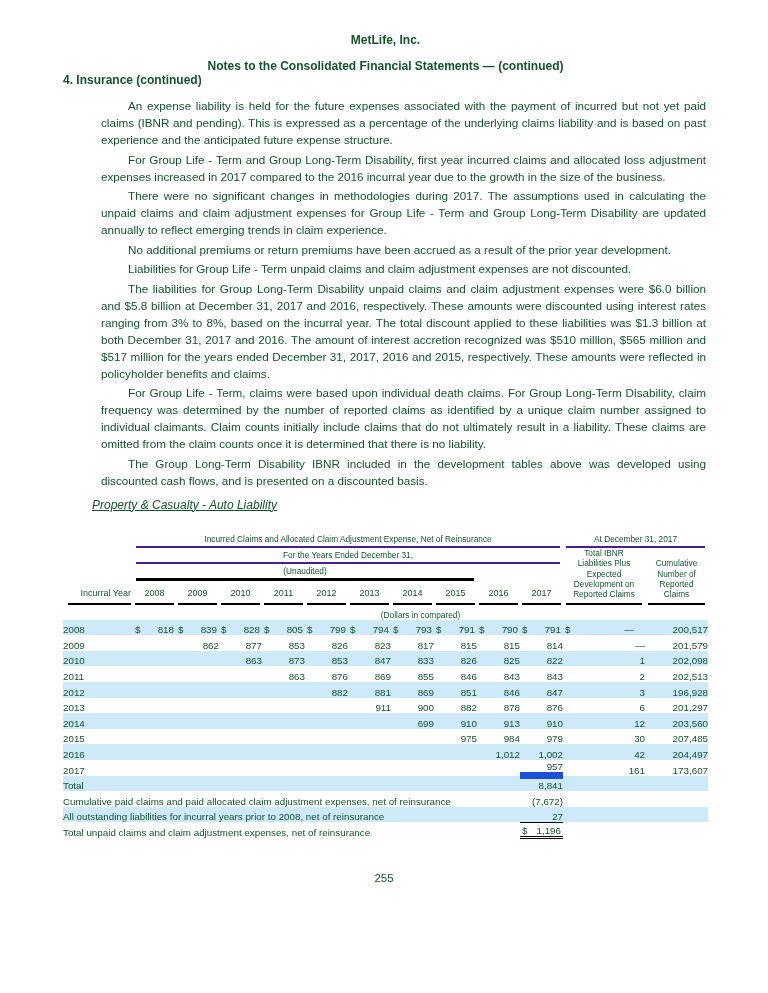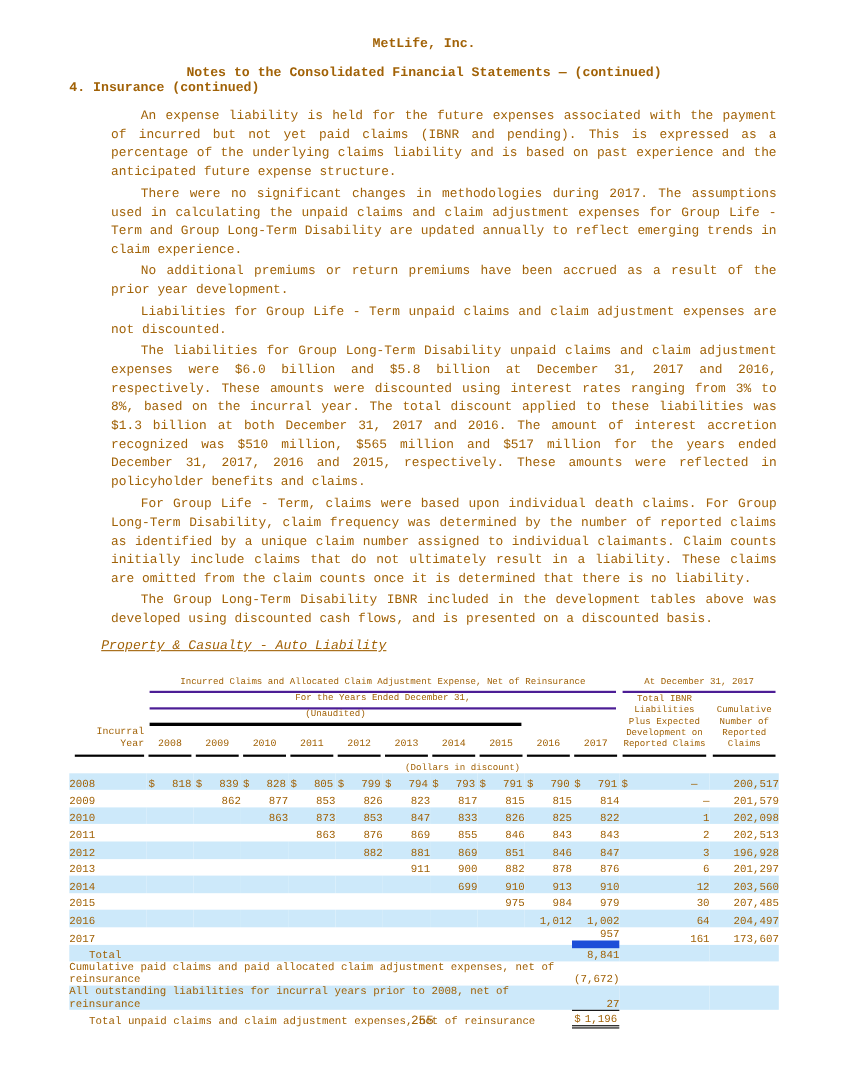--- a/index.html
+++ b/index.html
@@ -1,19 +1,19 @@
 <!DOCTYPE html>
 <html style="--stripe: #cde9fa;"><head>
 <meta charset="utf-8">
 <style>
   * { margin:0; padding:0; box-sizing:border-box; }
   html,body { background:#ffffff; }
   .page {
     position:relative; width:768px; height:993px; background:#fff;
-    font-family:Liberation Mono, monospace; color:#a16207;
+    font-family:Liberation Sans, sans-serif; color:#14532d;
     overflow:hidden;
   }
   .content { position:absolute; left:63px; top:0; width:645px; }
   .company { padding-top:33px; text-align:center; font-weight:bold; font-size:12px; }
   .doctitle { margin-top:12px; text-align:center; font-weight:bold; font-size:12px; }
   .secheading { font-weight:bold; font-size:12px; }
   .paras { margin-top:10px; margin-left:38px; width:605px; }
   .paras p {
     font-size:11.7px; line-height:17px; text-align:justify;
     text-indent:27px; margin-bottom:2.5px;
@@ -41,38 +41,39 @@
 
   tbody td { height:15.6px; font-size:9.8px; vertical-align:middle; }
   tr.stripe td { background:var(--stripe,#cde9fa); }
   .c-label { text-align:left; padding-left:7px; }
   .c-num   { text-align:right; }
   .c-num .fx, .c-ibnr .fx, .c-2017 .fx { display:flex; justify-content:space-between; align-items:baseline; padding:0 2px; }
   .c-num { padding:0 2px; }
   .c-ibnr { text-align:right; padding-right:9px; }
   .c-claims { text-align:right; padding-right:4px; }
   .c-sumlabel { text-align:left; padding-left:3px; font-size:9.8px; }
-  .c-sumlabel.indent { padding-left:18px; }
+  .c-sumlabel.indent { padding-left:0; }
   .topline { border-top:7px solid #1d4ed8; }
   .botline { border-bottom:1px solid #000; }
   .dblline { border-bottom:3px double #000; }
 
-  .pagenum { position:absolute; top:922px; left:0; width:768px; text-align:center; font-size:11.5px; }
+  .pagenum { position:absolute; top:872px; left:0; width:768px; text-align:center; font-size:11.5px; }
 </style>
 </head>
 <body>
 
 <div class="page">
   <div class="content">
     <div class="company">MetLife, Inc.</div>
     <div class="doctitle">Notes to the Consolidated Financial Statements — (continued)</div>
     <div class="secheading">4. Insurance (continued)</div>
 
     <div class="paras">
       <p>An expense liability is held for the future expenses associated with the payment of incurred but not yet paid claims (IBNR and pending). This is expressed as a percentage of the underlying claims liability and is based on past experience and the anticipated future expense structure.</p>
+      <p>For Group Life - Term and Group Long-Term Disability, first year incurred claims and allocated loss adjustment expenses increased in 2017 compared to the 2016 incurral year due to the growth in the size of the business.</p>
       <p>There were no significant changes in methodologies during 2017. The assumptions used in calculating the unpaid claims and claim adjustment expenses for Group Life - Term and Group Long-Term Disability are updated annually to reflect emerging trends in claim experience.</p>
       <p>No additional premiums or return premiums have been accrued as a result of the prior year development.</p>
       <p>Liabilities for Group Life - Term unpaid claims and claim adjustment expenses are not discounted.</p>
       <p>The liabilities for Group Long-Term Disability unpaid claims and claim adjustment expenses were $6.0 billion and $5.8 billion at December 31, 2017 and 2016, respectively. These amounts were discounted using interest rates ranging from 3% to 8%, based on the incurral year. The total discount applied to these liabilities was $1.3 billion at both December 31, 2017 and 2016. The amount of interest accretion recognized was $510 million, $565 million and $517 million for the years ended December 31, 2017, 2016 and 2015, respectively. These amounts were reflected in policyholder benefits and claims.</p>
       <p>For Group Life - Term, claims were based upon individual death claims. For Group Long-Term Disability, claim frequency was determined by the number of reported claims as identified by a unique claim number assigned to individual claimants. Claim counts initially include claims that do not ultimately result in a liability. These claims are omitted from the claim counts once it is determined that there is no liability.</p>
       <p>The Group Long-Term Disability IBNR included in the development tables above was developed using discounted cash flows, and is presented on a discounted basis.</p>
     </div>
 
     <div class="subheading">Property &amp; Casualty - Auto Liability</div>
 
@@ -153,21 +154,21 @@
             </th>
             <th class="yr">
               <div class="yr-rule">2016</div>
             </th>
             <th class="yr">
               <div class="yr-rule">2017</div>
             </th>
           </tr>
         <tr class="units-row">
           <td></td>
-          <td colspan="12">(Dollars in discount)</td>
+          <td colspan="12">(Dollars in compared)</td>
         </tr>
       </thead>
       <tbody>
           <tr class="stripe">
             <td class="c-label">2008</td>
             <td class="c-num">
               <div class="fx">
                 <span class="cur">$</span>
                 <span class="num">818</span>
               </div>
@@ -344,21 +345,21 @@
             <td class="c-num"></td>
             <td class="c-num"></td>
             <td class="c-num"></td>
             <td class="c-num"></td>
             <td class="c-num"></td>
             <td class="c-num"></td>
             <td class="c-num"></td>
             <td class="c-num"></td>
             <td class="c-num">1,012</td>
             <td class="c-num">1,002</td>
-            <td class="c-ibnr">64</td>
+            <td class="c-ibnr">42</td>
             <td class="c-claims">204,497</td>
           </tr>
           <tr>
             <td class="c-label">2017</td>
             <td class="c-num"></td>
             <td class="c-num"></td>
             <td class="c-num"></td>
             <td class="c-num"></td>
             <td class="c-num"></td>
             <td class="c-num"></td>

